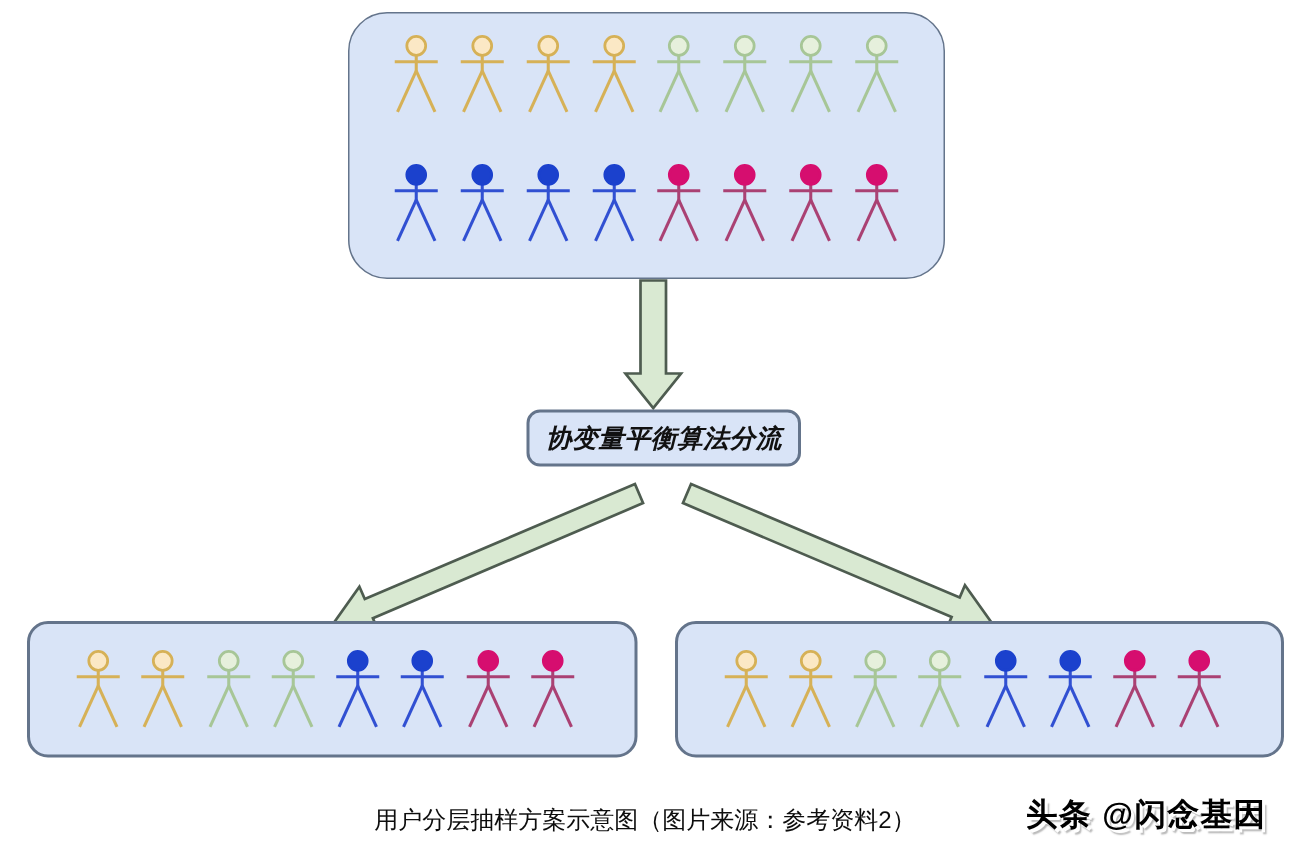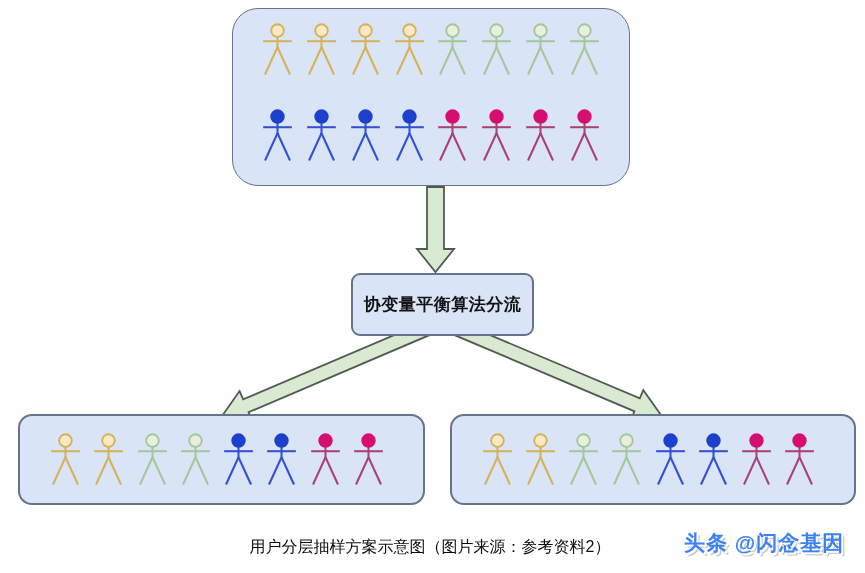--- a/index.html
+++ b/index.html
@@ -27,26 +27,27 @@
     display: flex; flex-direction: column; justify-content: space-between;
     padding: 14px 26px 22px 26px;
   }
   .fig-row {
     display: flex;
     justify-content: space-between;
     align-items: flex-start;
   }
   .fig { width: 37px; height: 54px; display: block; }
   .label-box {
-    left: 351px; top: 273px; width: 183px; height: 63px;
+    left: 351px; top: 273px; width: 183px; height: 38px;
     border-width: 2px;
     border-radius: 9px;
     display: flex; align-items: center; justify-content: center;
     font-size: 17px; font-weight: bold; color: #111111;
     letter-spacing: 0.5px;
+    font-style: italic;
   }
   .group {
     top: 414px; width: 407px; height: 91px;
     border-width: 2px;
     border-radius: 14px;
     display: flex; align-items: center;
     padding: 0 36px 0 27px;
   }
   .group .fig-row { flex: 1; }
   .group-left  { left: 18px; }
@@ -67,21 +68,21 @@
     text-align: center;
     font-size: 16px;
     color: #0d0d0d;
     white-space: nowrap;
   }
   .watermark {
     position: absolute;
     left: 684px; top: 529px;
     font-size: 21px;
     font-weight: bold;
-    color: #3b82f6;
+    color: #000000;
     letter-spacing: 1px;
     text-shadow: 2px 2px 0 #ffffff, 3px 3px 1px rgba(0,0,0,0.28);
     white-space: nowrap;
   }
 </style>
 </head>
 <body>
 
 <div class="canvas">
 

